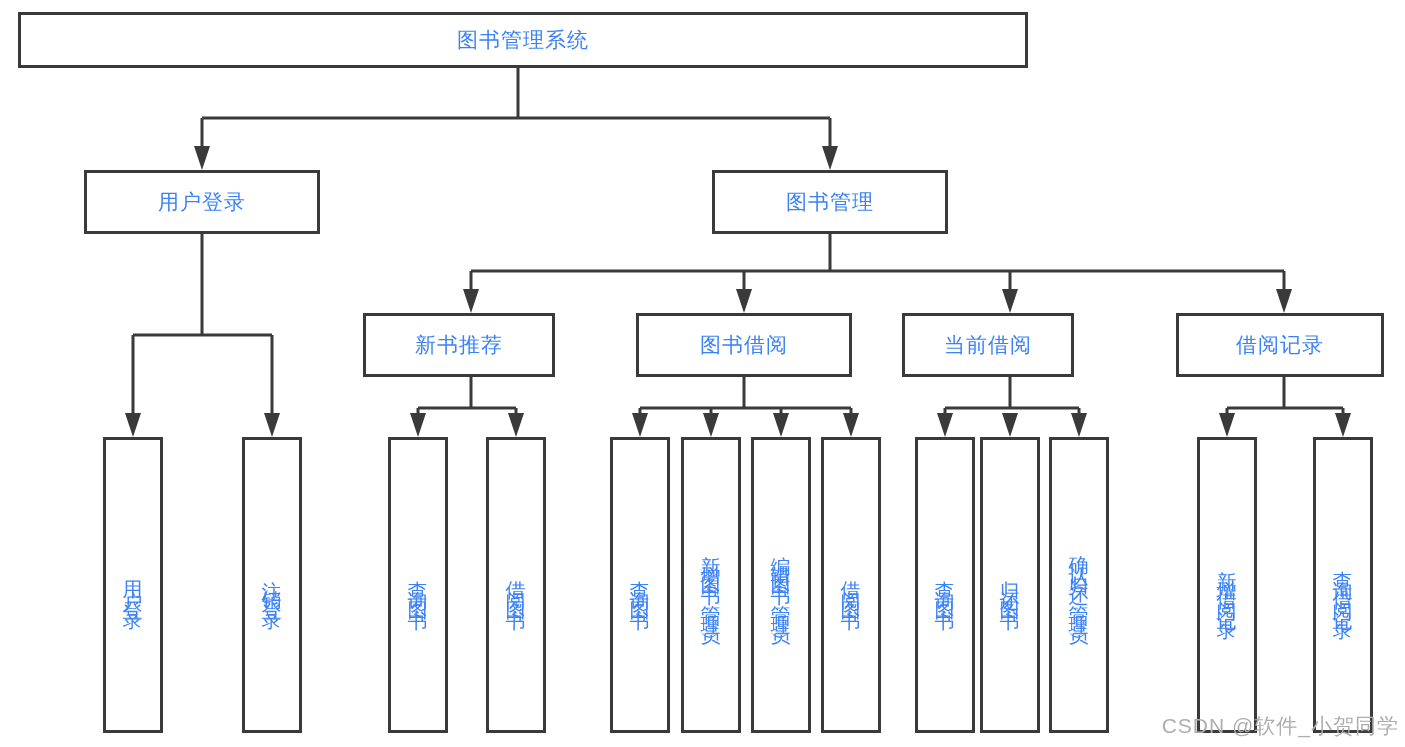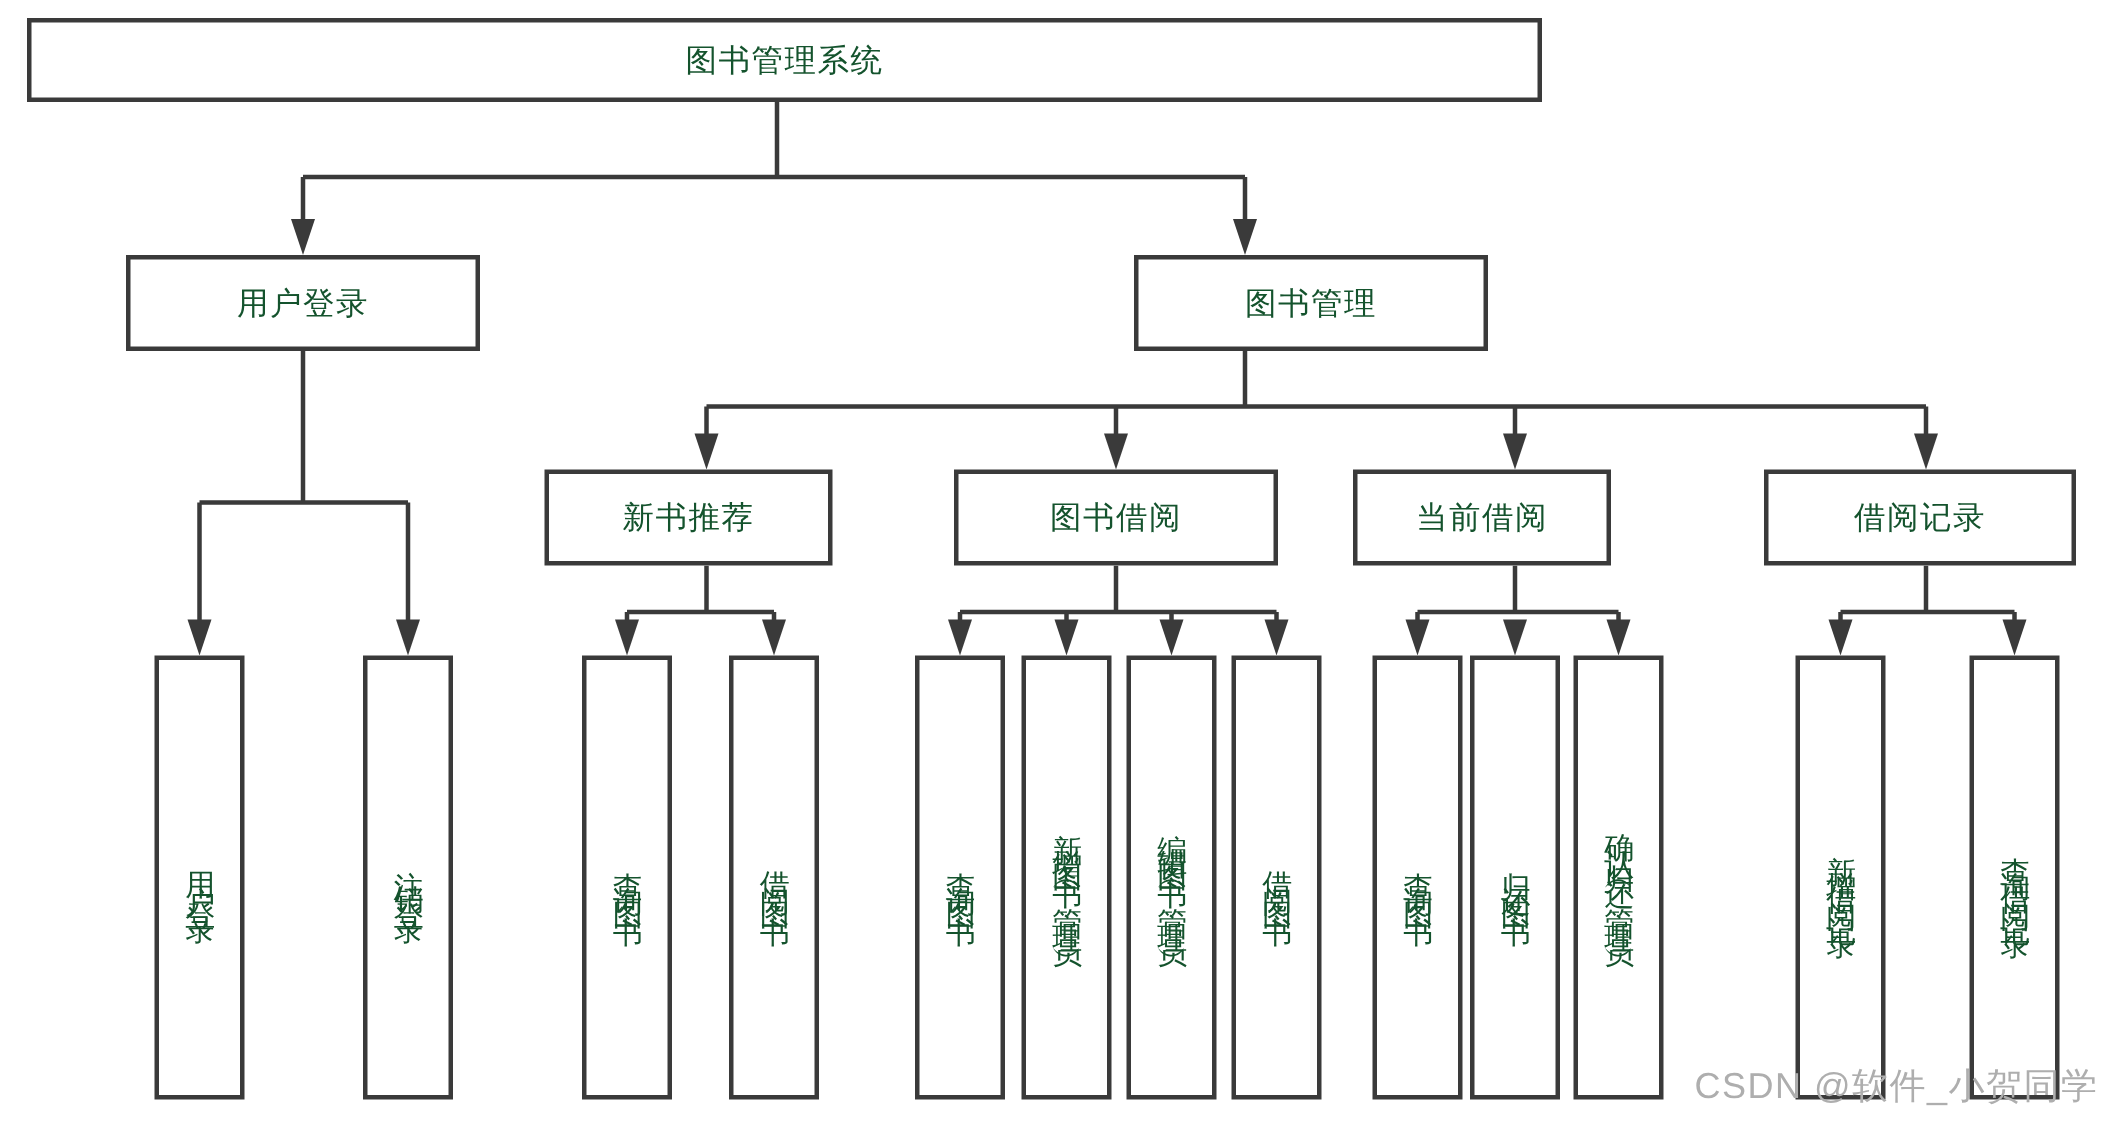--- a/index.html
+++ b/index.html
@@ -23,41 +23,41 @@
   }
   .node {
     position: absolute;
     box-sizing: border-box;
     background: #ffffff;
     border: 3px solid #3a3a3a;
     display: flex;
     align-items: center;
     justify-content: center;
     z-index: 1;
-    color: #14532d;
+    color: #3b82f6;
   }
   .node.h {
     font-size: 21px;
     letter-spacing: 1px;
   }
   .node.v {
     font-size: 20px;
   }
   .node.v .lbl {
     writing-mode: vertical-rl;
     text-orientation: mixed;
     letter-spacing: 10px;
     line-height: 1;
     white-space: nowrap;
   }
   .watermark {
     position: absolute;
     right: 6px;
     bottom: 7px;
-    font-size: 24px;
+    font-size: 21px;
     color: #aeaeae;
     letter-spacing: 1px;
     z-index: 2;
   }
 </style>
 </head>
 <body>
 
 <div class="canvas">
 
@@ -101,21 +101,21 @@
     </g>
   </svg>
 
   <div class="node h" style="left:18px; top:12px; width:1010px; height:56px;">
     <span class="lbl">图书管理系统</span>
   </div>
 
   <div class="node h" style="left:84px; top:170px; width:236px; height:64px;">
     <span class="lbl">用户登录</span>
   </div>
-  <div class="node h" style="left:712px; top:170px; width:236px; height:64px;margin-left:44px;">
+  <div class="node h" style="left:712px; top:170px; width:236px; height:64px;">
     <span class="lbl">图书管理</span>
   </div>
 
   <div class="node h" style="left:363px; top:313px; width:192px; height:64px;">
     <span class="lbl">新书推荐</span>
   </div>
   <div class="node h" style="left:636px; top:313px; width:216px; height:64px;">
     <span class="lbl">图书借阅</span>
   </div>
   <div class="node h" style="left:902px; top:313px; width:172px; height:64px;">

